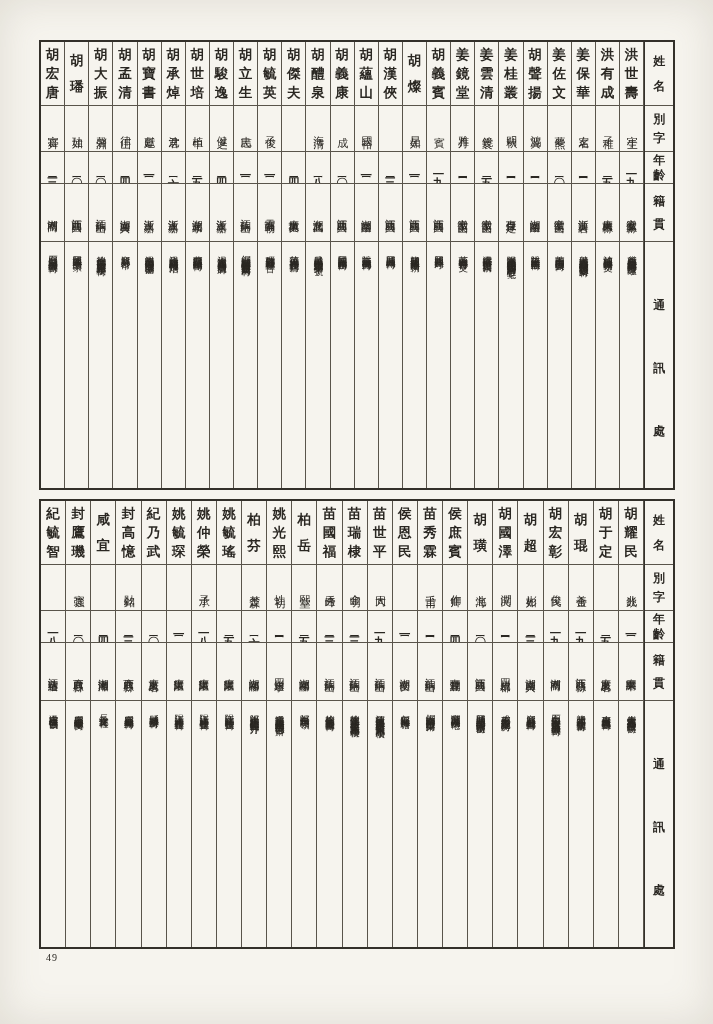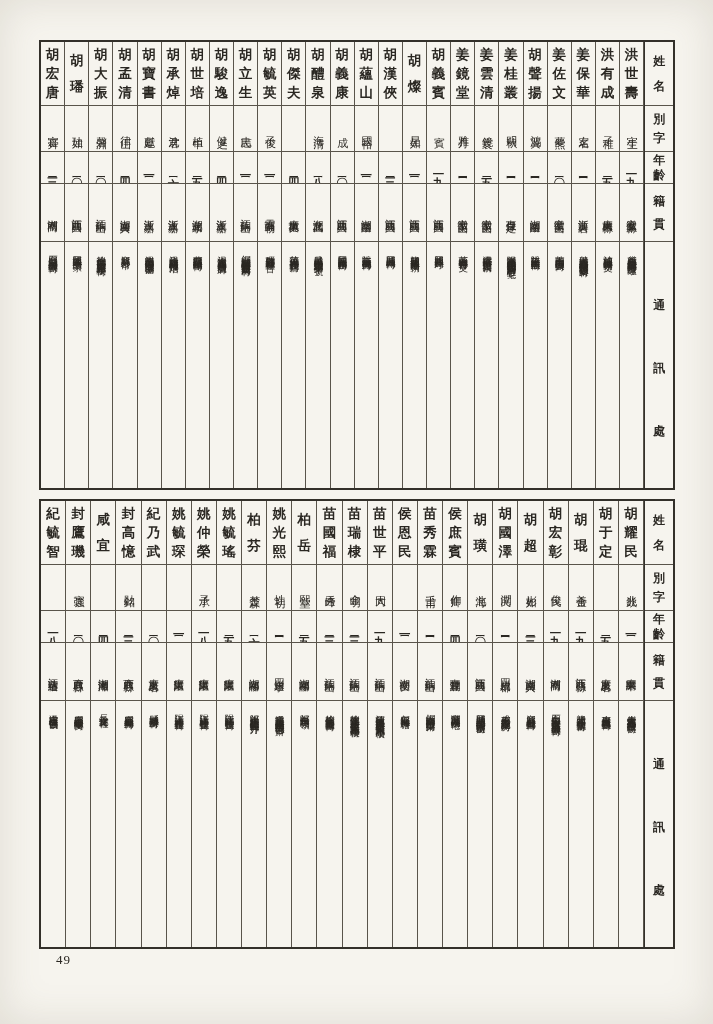--- a/index.html
+++ b/index.html
@@ -37,22 +37,22 @@
   .addr-text   { font-size:9.5px; line-height:11px; letter-spacing:.8px; }
   .chars {
     display:flex; flex-direction:column; justify-content:space-evenly;
     align-items:center; height:100%; width:100%;
   }
   .chars span { line-height:1; }
   .name-chars span { font-size:13.5px; font-weight:700; }
   .hdr-chars  span { font-size:12px;   font-weight:700; }
   .header-col .cell { background:#f6f4ee; }
   .pagenum {
-    position:absolute; left:56px; top:952px;
-    font-size:13px; letter-spacing:1px; color:#2a2722;
+    position:absolute; left:46px; top:952px;
+    font-size:10px; letter-spacing:1px; color:#2a2722;
   }
 </style>
 </head>
 <body>
 
 <div class="page">
   <div class="sheet">
     <div class="dtable">
         <div class="col">
           <div class="cell c-name">

